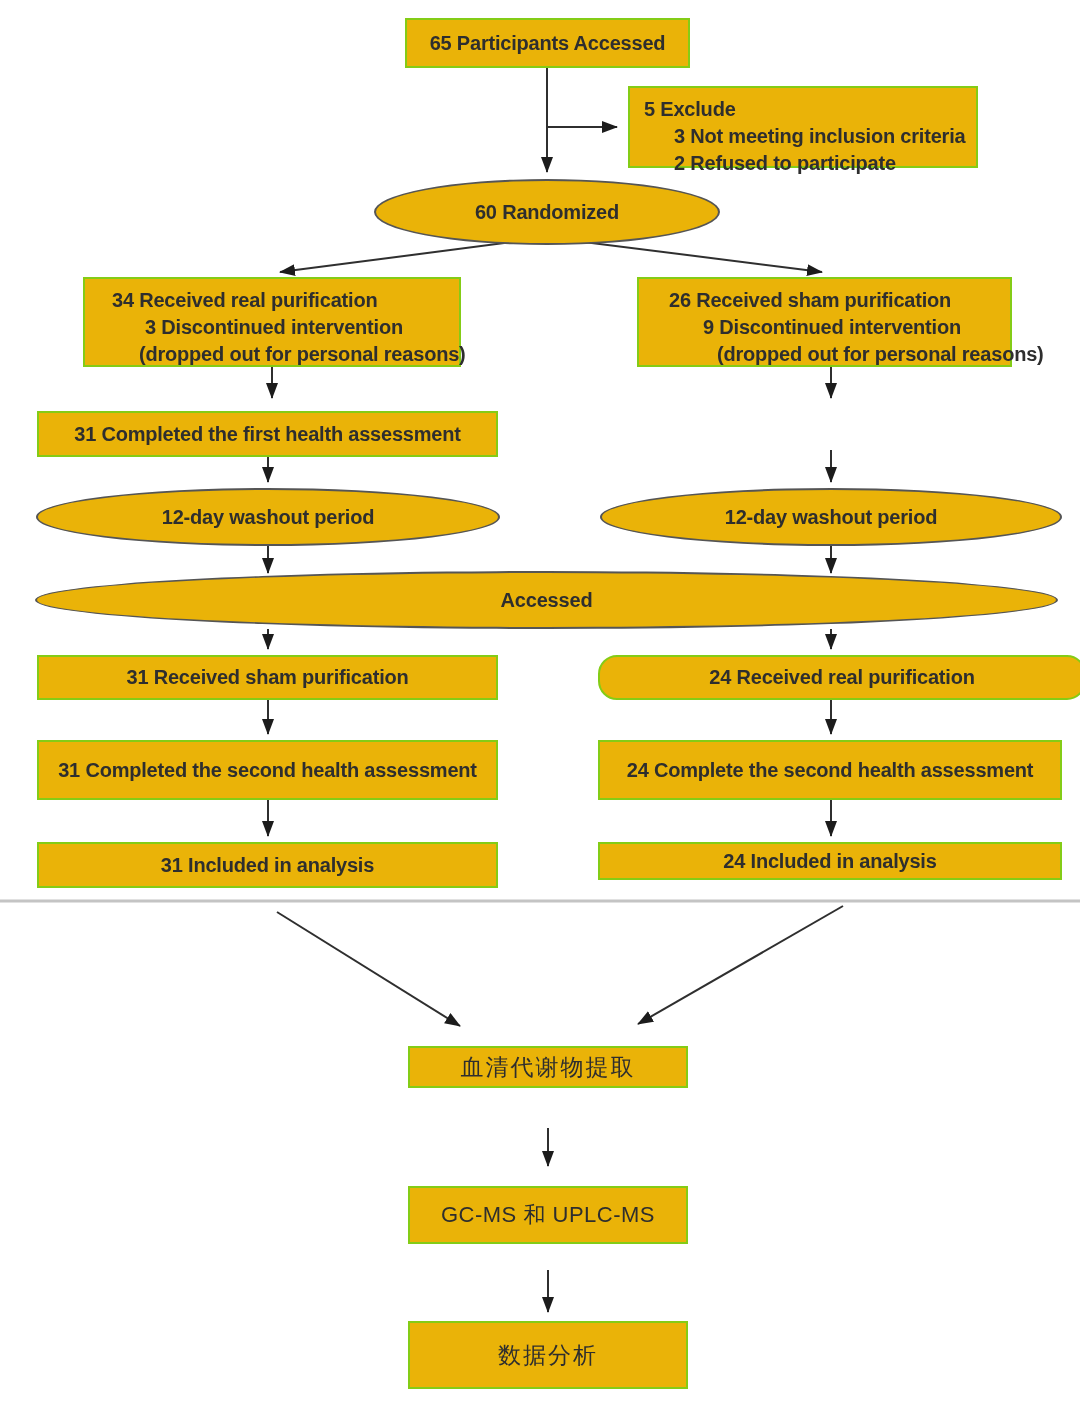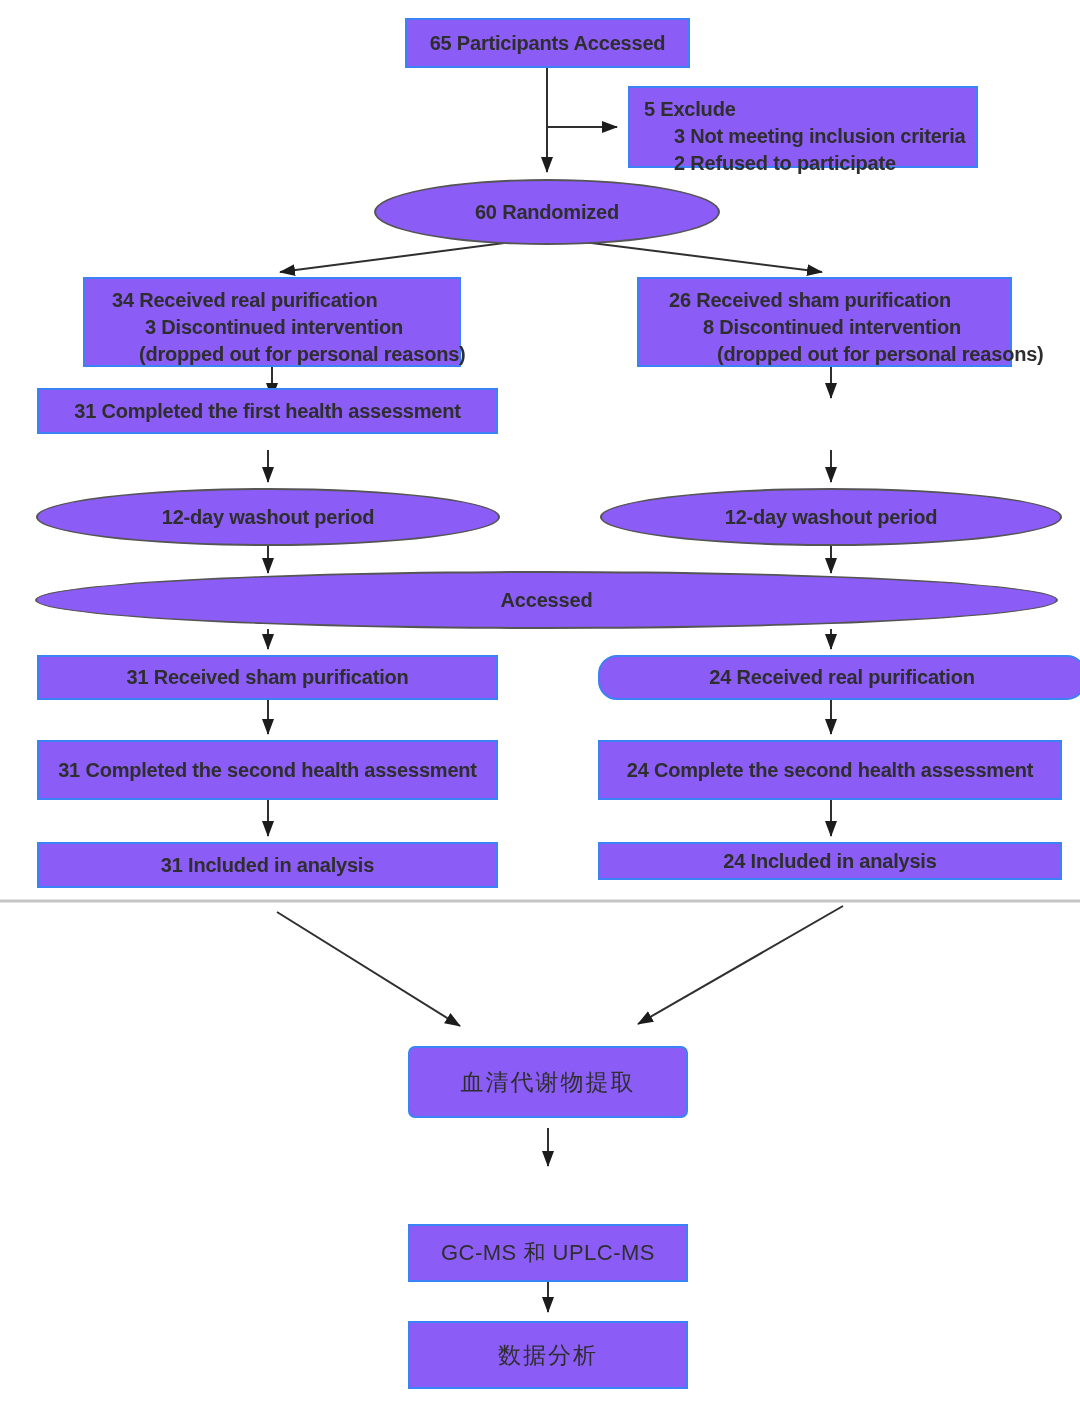--- a/index.html
+++ b/index.html
@@ -14,22 +14,22 @@
   }
   #connectors {
     position: absolute;
     left: 0; top: 0;
     width: 1080px; height: 1408px;
     pointer-events: none;
   }
   .node {
     position: absolute;
     box-sizing: border-box;
-    background: #8b5cf6;
-    border: 2px solid #3b82f6;
+    background: #eab308;
+    border: 2px solid #84cc16;
     font-size: 20px;
     font-weight: 600;
     letter-spacing: -0.2px;
   }
   .center {
     display: flex;
     align-items: center;
     justify-content: center;
     text-align: center;
   }
@@ -39,32 +39,32 @@
   }
   .multiline { line-height: 27px; padding-top: 8px; }
   .multiline div { white-space: nowrap; }
 
   
   .n-accessed   { left: 405px; top: 18px;  width: 285px; height: 50px; }
   .n-exclude    { left: 628px; top: 86px;  width: 350px; height: 82px; }
   .n-randomized { left: 374px; top: 179px; width: 346px; height: 66px; }
   .n-left-arm   { left: 83px;  top: 277px; width: 378px; height: 90px; }
   .n-right-arm  { left: 637px; top: 277px; width: 375px; height: 90px; }
-  .n-assess1-l  { left: 37px;  top: 388px; width: 461px; height: 46px; }
+  .n-assess1-l  { left: 37px;  top: 411px; width: 461px; height: 46px; }
   .n-assess1-r  { left: 598px; top: 404px; width: 464px; height: 46px; }
   .n-washout-l  { left: 36px;  top: 488px; width: 464px; height: 58px; }
   .n-washout-r  { left: 600px; top: 488px; width: 462px; height: 58px; }
   .n-crossover  { left: 35px;  top: 571px; width: 1023px; height: 58px; }
   .n-recv2-l    { left: 37px;  top: 655px; width: 461px; height: 45px; }
   .n-recv2-r    { left: 598px; top: 655px; width: 488px; height: 45px; border-radius: 19px; }
   .n-assess2-l  { left: 37px;  top: 740px; width: 461px; height: 60px; }
   .n-assess2-r  { left: 598px; top: 740px; width: 464px; height: 60px; }
   .n-incl-l     { left: 37px;  top: 842px; width: 461px; height: 46px; }
   .n-incl-r     { left: 598px; top: 842px; width: 464px; height: 38px; }
-  .n-serum      { left: 408px; top: 1046px; width: 280px; height: 72px; border-width: 2px; border-radius: 7px; }
+  .n-serum      { left: 408px; top: 1046px; width: 280px; height: 42px; border-width: 2px; }
   .n-ms         { left: 408px; top: 1186px; width: 280px; height: 58px; }
   .n-dataan     { left: 408px; top: 1321px; width: 280px; height: 68px; align-items: center; }
 
   
   .n-exclude  .l1 { padding-left: 14px; }
   .n-exclude  .l2 { padding-left: 44px; }
   .n-exclude  .l3 { padding-left: 44px; }
   .n-left-arm .l1 { padding-left: 27px; }
   .n-left-arm .l2 { padding-left: 60px; }
   .n-left-arm .l3 { padding-left: 54px; }
@@ -75,21 +75,20 @@
   .cjk-serif {
     font-family: "Liberation Serif", serif;
     font-size: 23px;
     font-weight: 400;
     letter-spacing: 2px;
   }
   .ms-text {
     font-size: 22px;
     font-weight: 400;
     letter-spacing: 0.5px;
-    margin-top: 38px;
   }
 </style>
 </head>
 <body>
 
 <div id="canvas">
 
   <svg id="connectors" viewBox="0 0 1080 1408" xmlns="http://www.w3.org/2000/svg">
     <defs>
       <marker id="arrow" markerWidth="9" markerHeight="8" refX="7.5" refY="3" orient="auto" markerUnits="strokeWidth">
@@ -136,21 +135,21 @@
   </div>
 
   <div class="node multiline n-left-arm">
     <div class="l1">34 Received real purification</div>
     <div class="l2">3 Discontinued intervention</div>
     <div class="l3">(dropped out for personal reasons)</div>
   </div>
 
   <div class="node multiline n-right-arm">
     <div class="l1">26 Received sham purification</div>
-    <div class="l2">8 Discontinued intervention</div>
+    <div class="l2">9 Discontinued intervention</div>
     <div class="l3">(dropped out for personal reasons)</div>
   </div>
 
   <div class="node center n-assess1-l">
     <span>31 Completed the first health assessment</span>
   </div>
 
   <div class="node ellipse center n-washout-l">
     <span>12-day washout period</span>
   </div>

